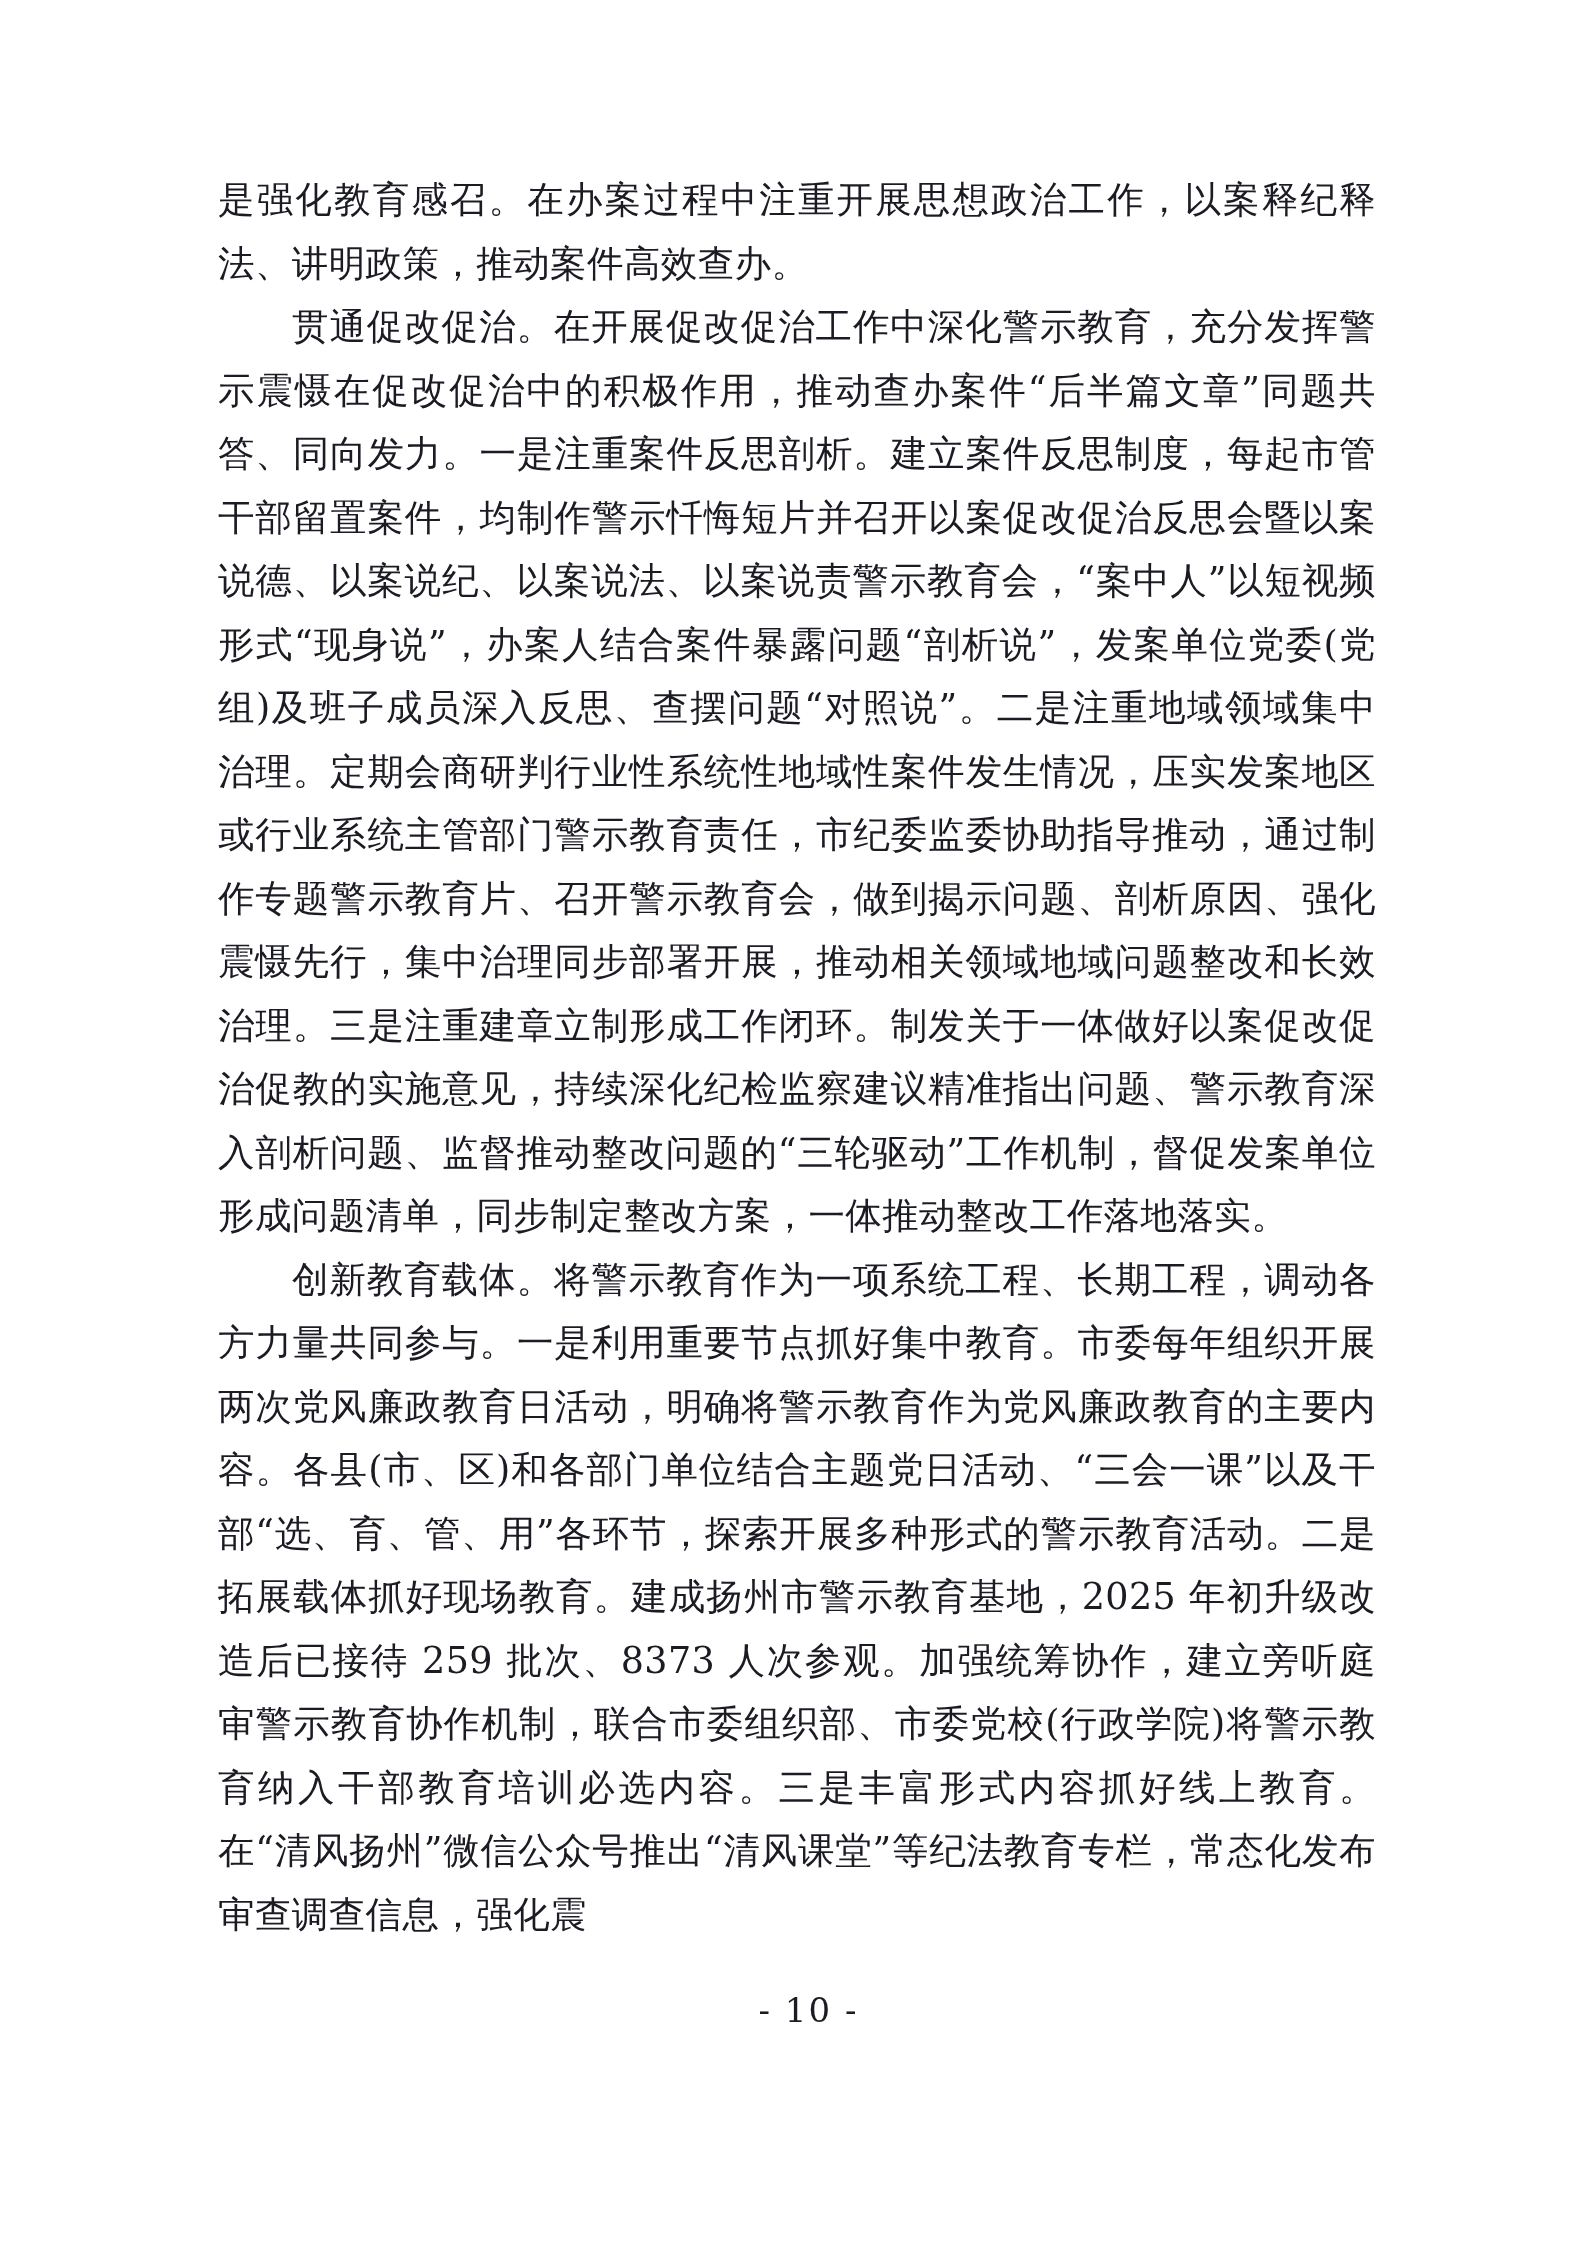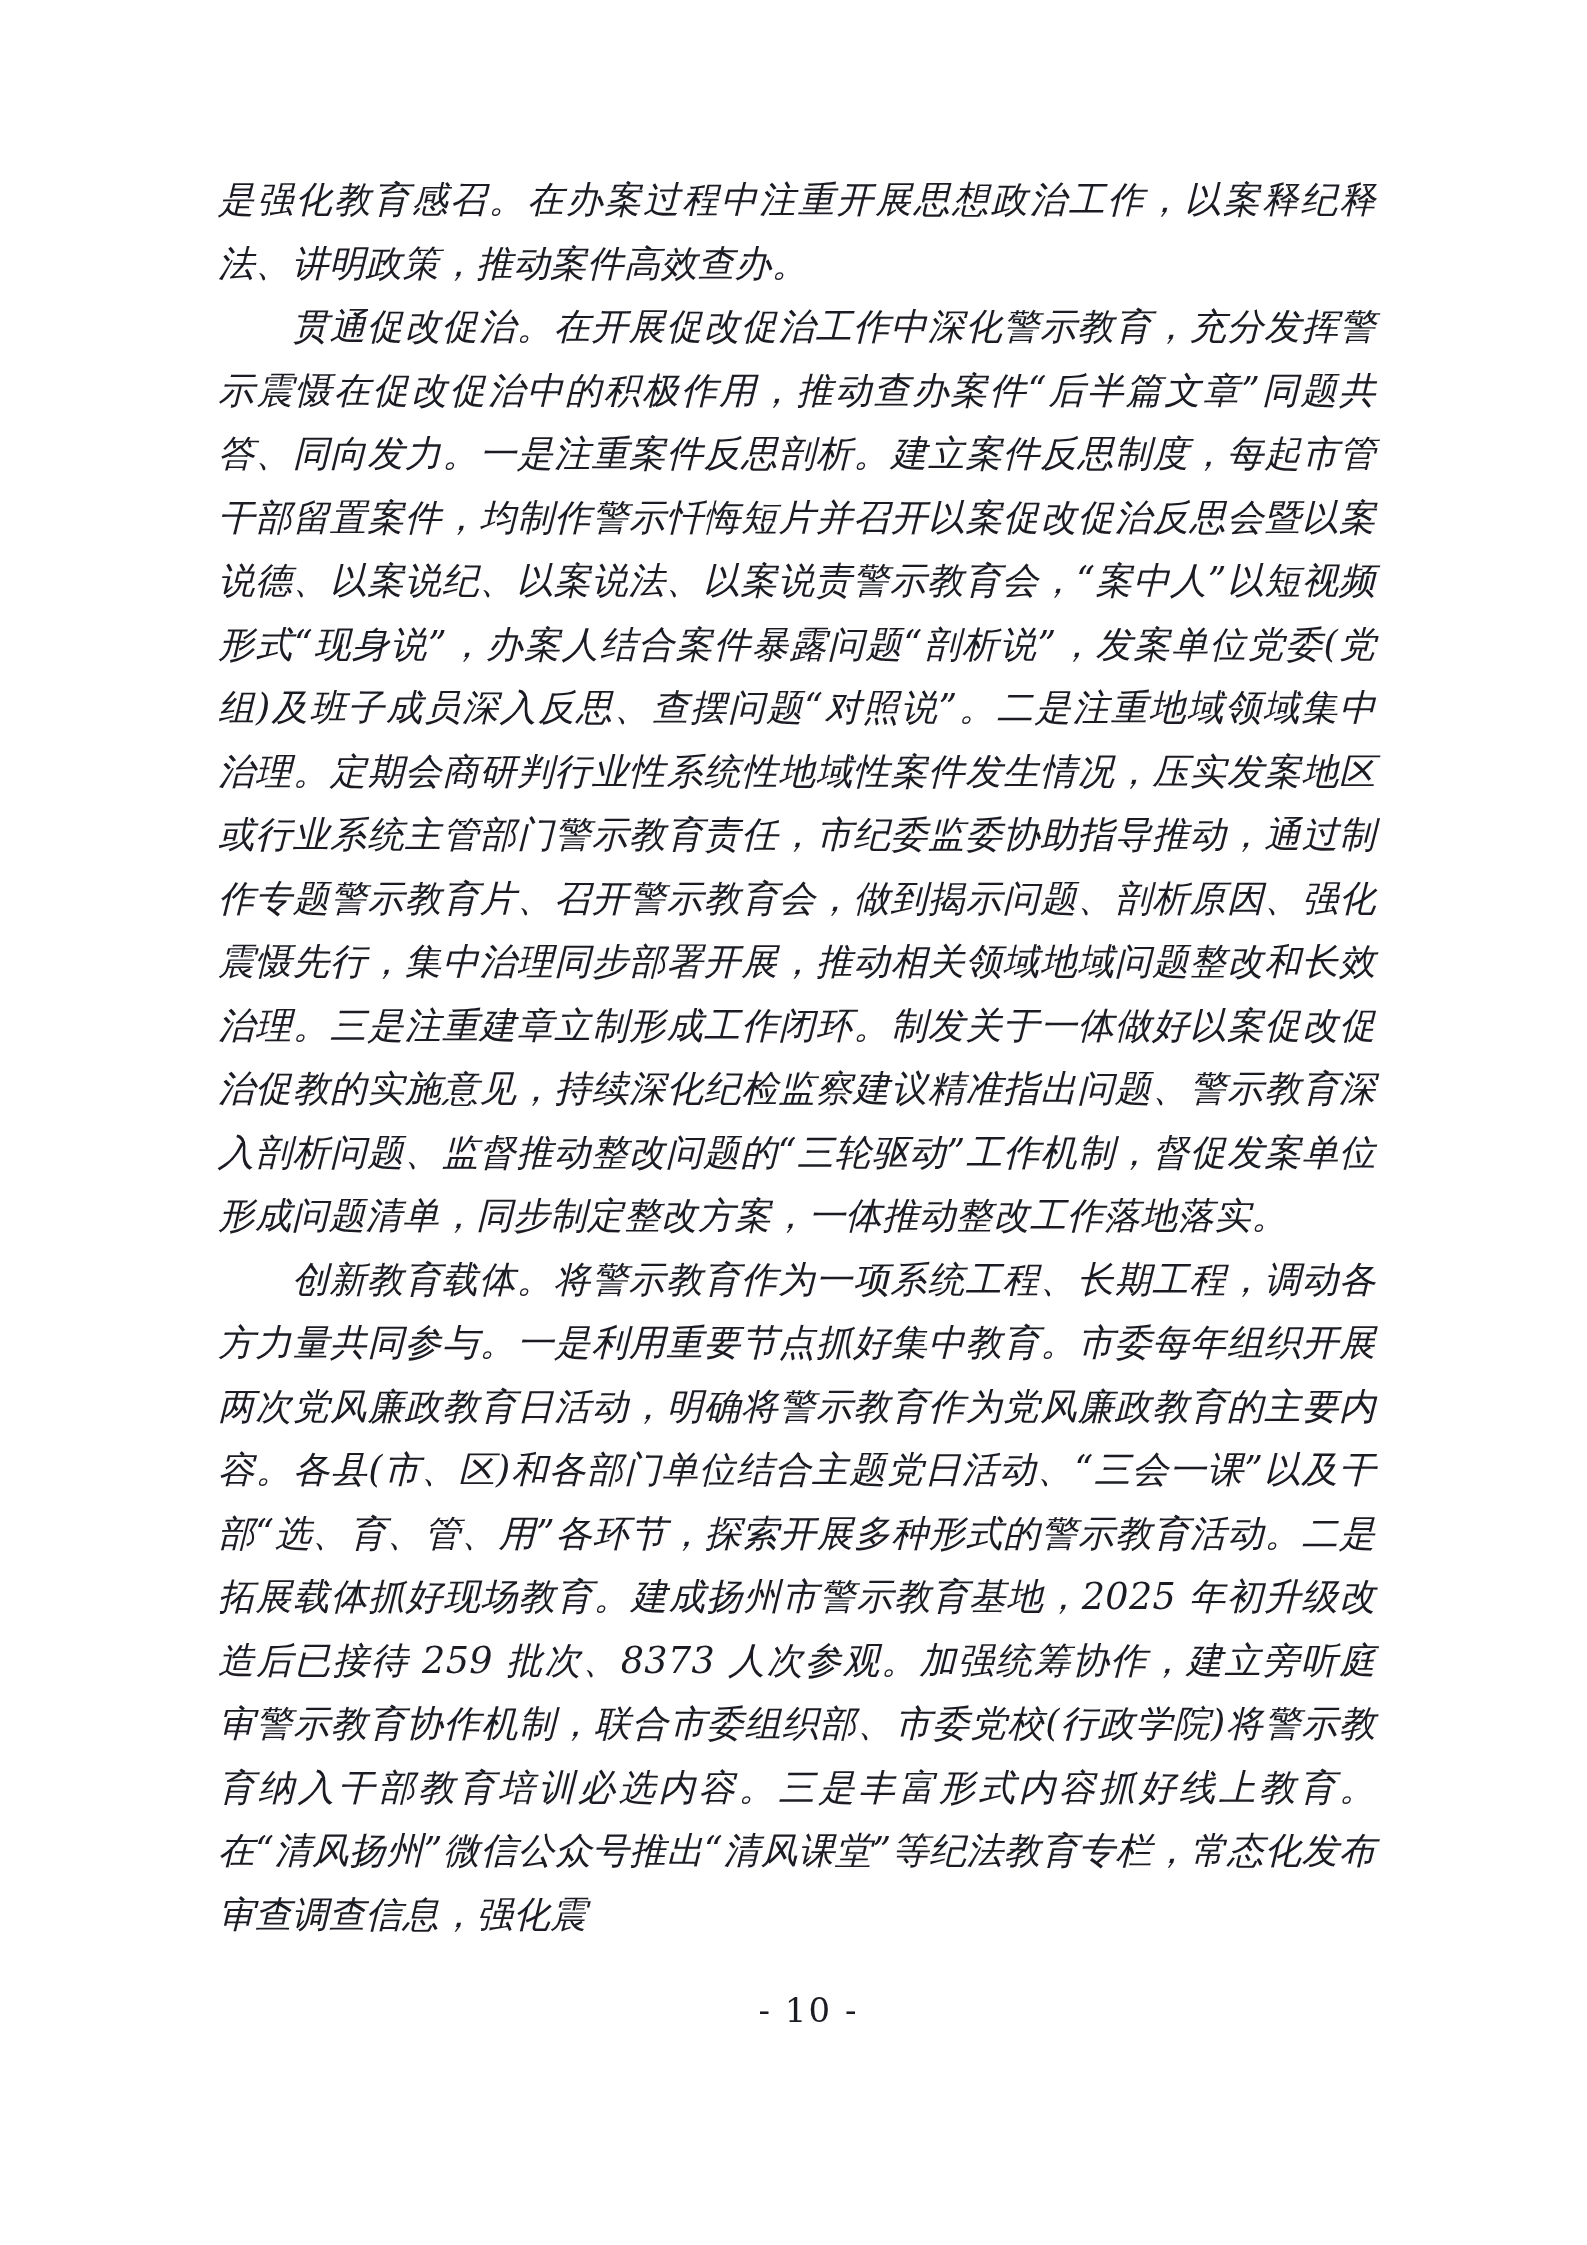--- a/index.html
+++ b/index.html
@@ -21,21 +21,20 @@
     width: 1587px;
     height: 2245px;
     background: #ffffff;
     box-sizing: border-box;
   }
   .content {
     position: absolute;
     left: 218px;
     top: 168px;
     width: 1158px;
-    font-style: italic;
   }
   p.para {
     margin: 0;
     font-size: 36.5px;
     line-height: 63.5px;
     letter-spacing: 0.4px;
     text-align: justify;
     text-justify: inter-character;
     font-family: "DejaVu Serif", "Liberation Serif", serif;
     color: #1b1b24;

